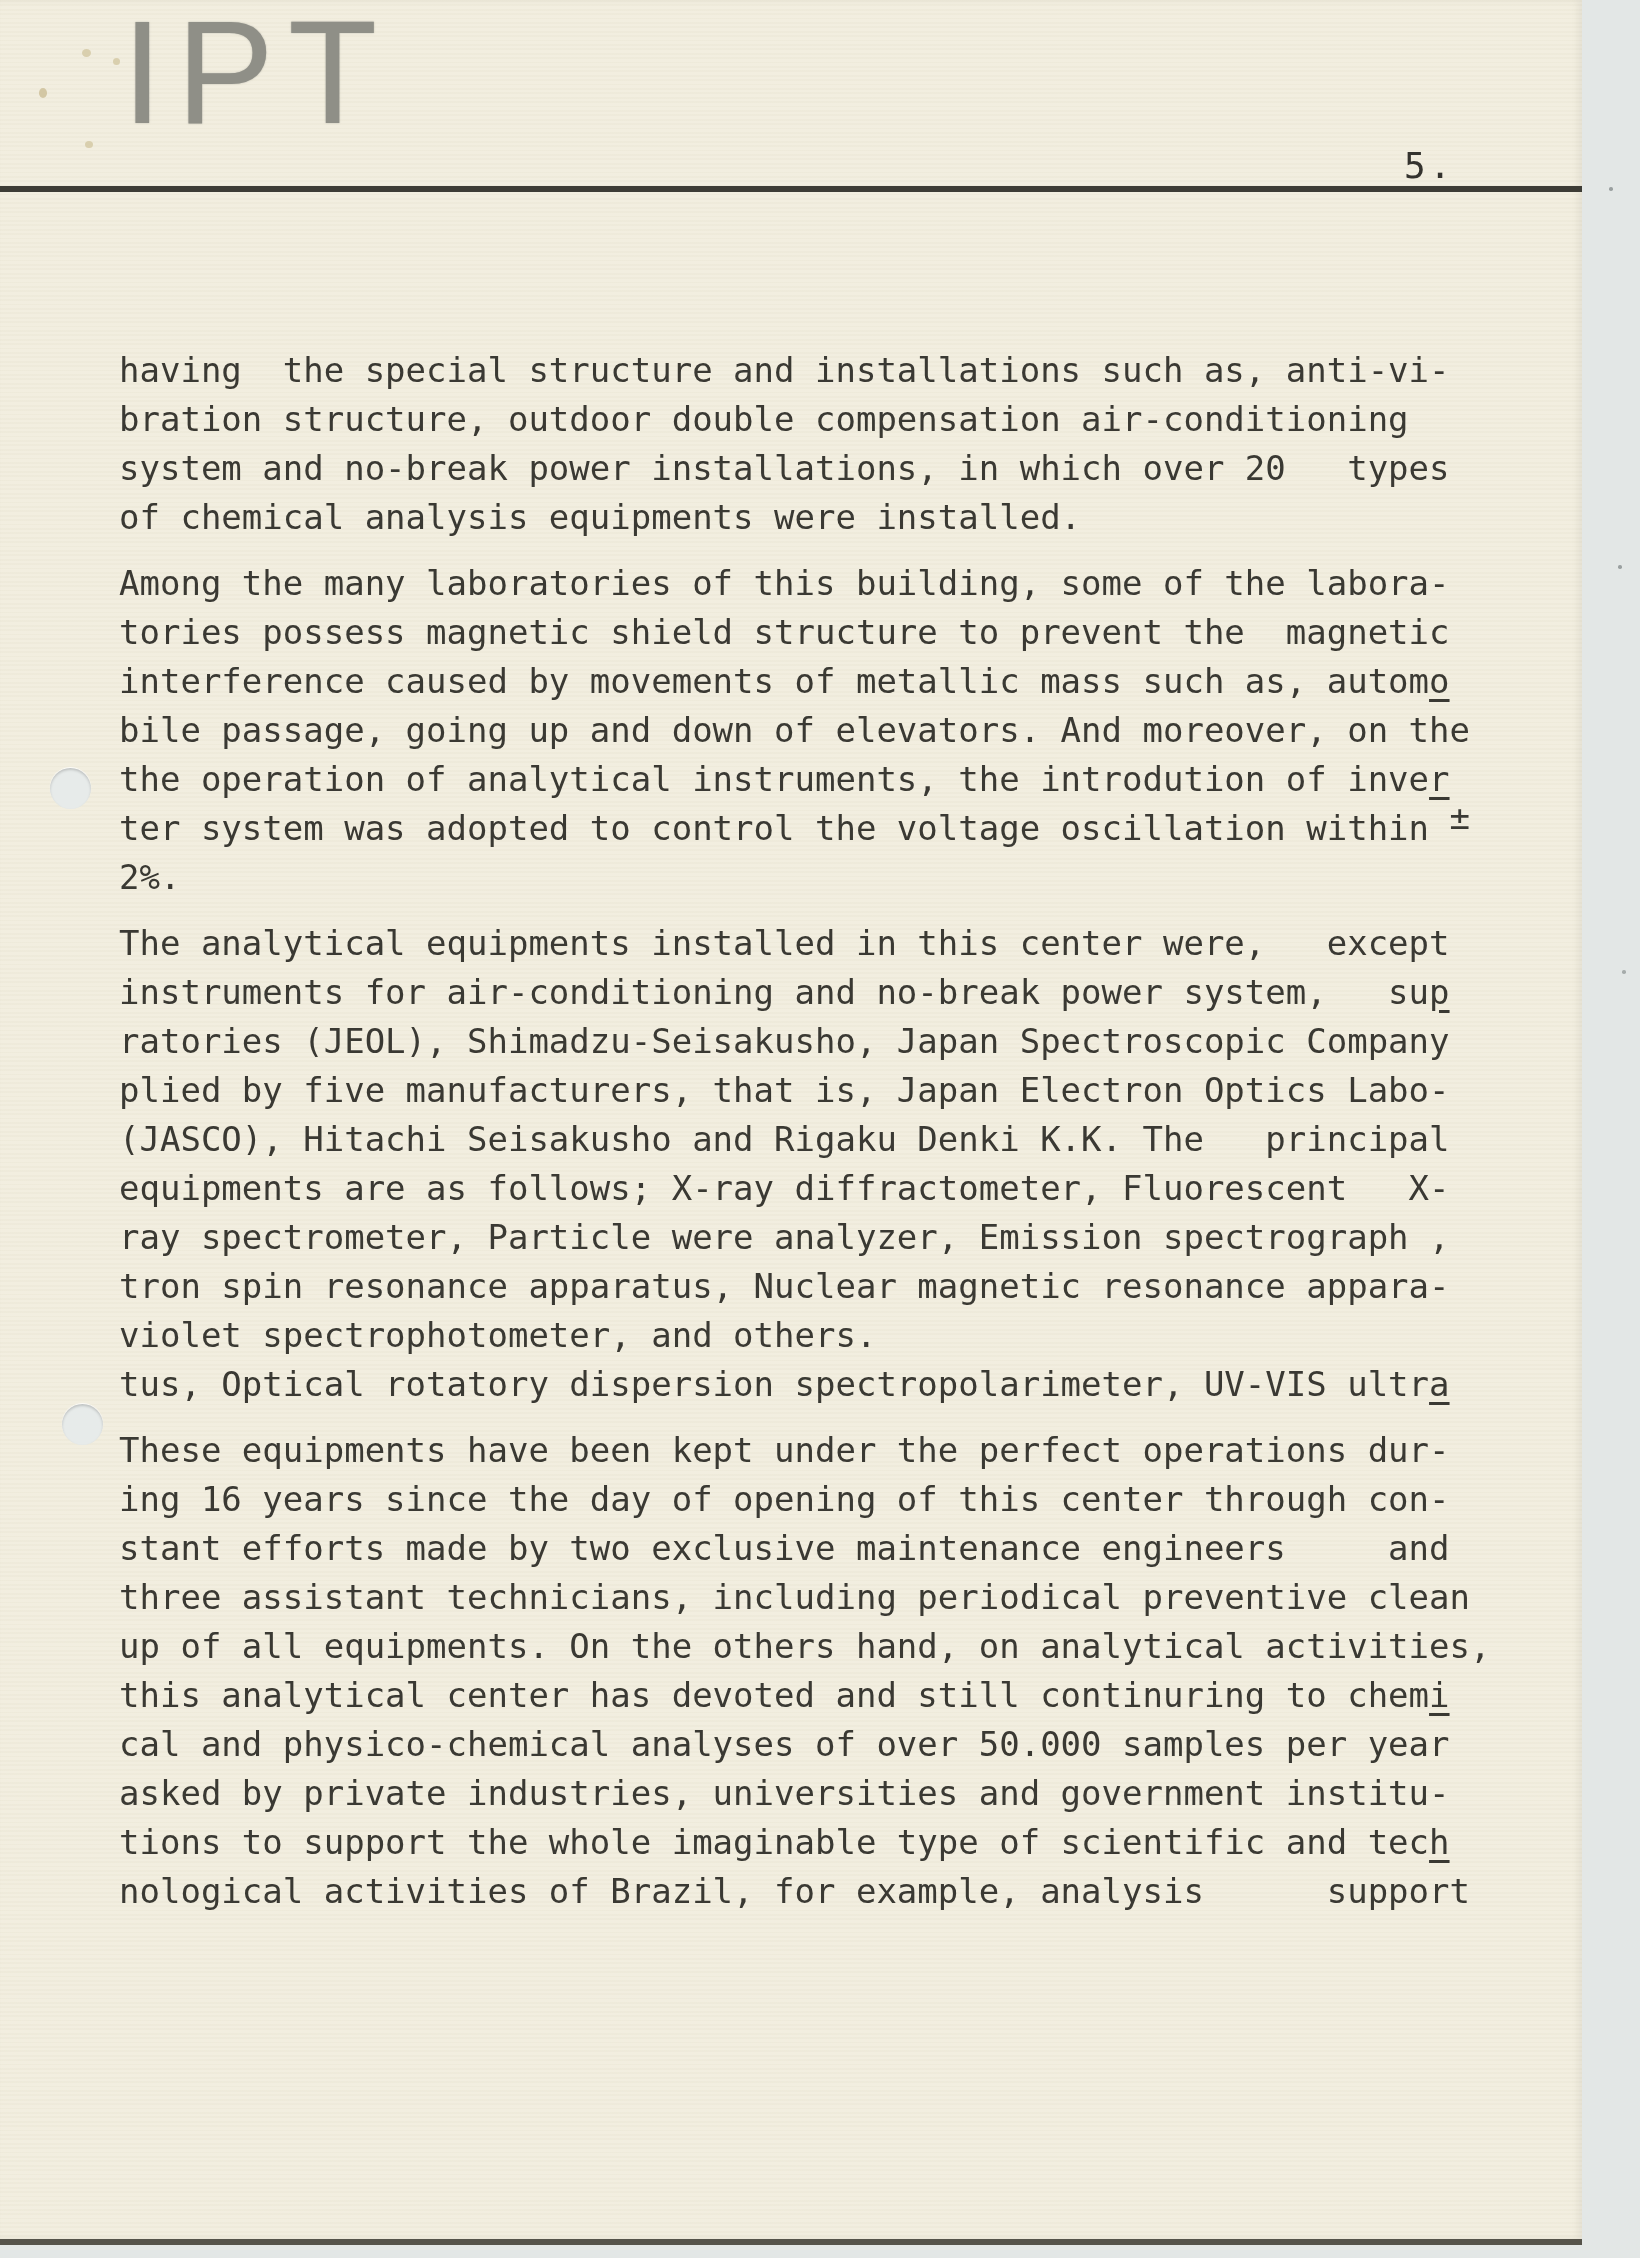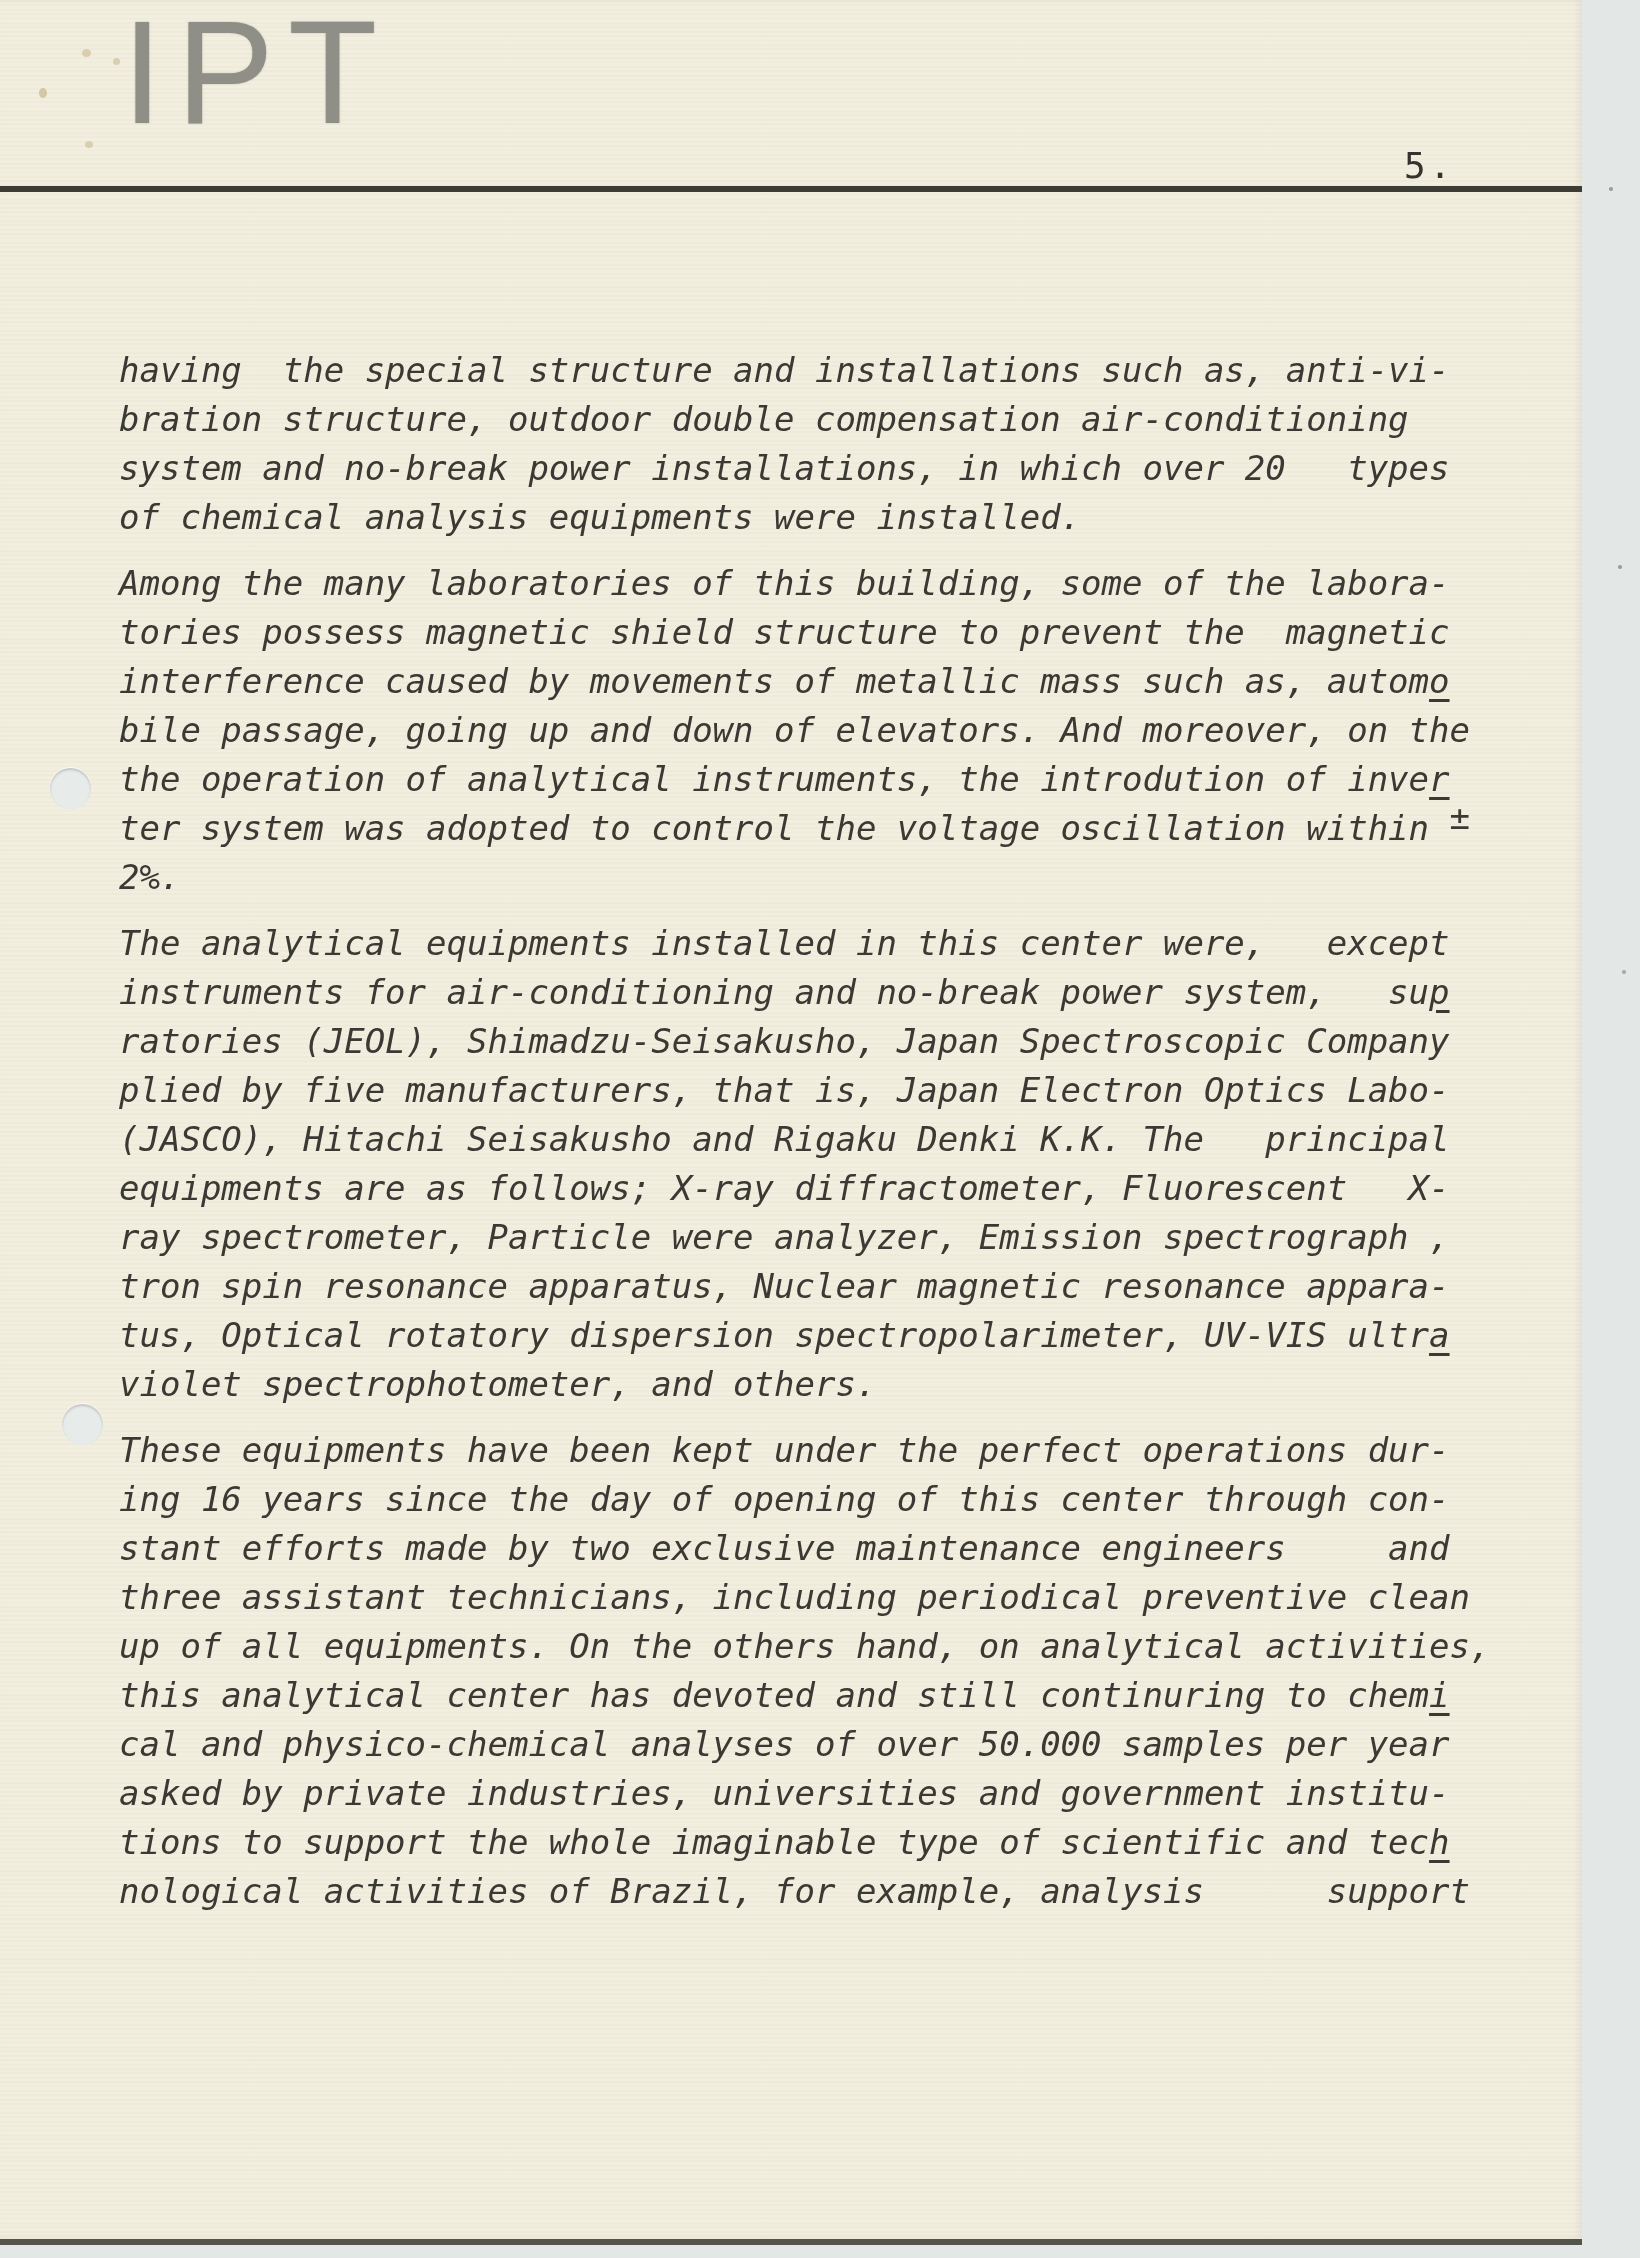--- a/index.html
+++ b/index.html
@@ -37,21 +37,21 @@
     position:absolute;left:0;top:186px;width:1582px;height:6.2px;
     background:#3d3c35;
   }
   .content{
     position:absolute;left:119px;top:346px;width:1376px;
     font-size:34px;
     line-height:49px;
     color:#3a3933;
   }
   .paragraph{margin:0 0 17px 0;}
-  .line{white-space:pre;height:49px;font-style:italic;}
+  .line{white-space:pre;height:49px;}
   .u{text-decoration:underline;text-underline-offset:6.2px;}
   .sup{position:relative;top:-10.6px;}
   .hole{
     position:absolute;width:41px;height:41px;border-radius:50%;
     background:#e7ebea;
     box-shadow:inset 0 1.8px 2.6px rgba(0,0,0,0.18), 0 -0.9px 0.9px rgba(255,255,255,0.8);
   }
   .hole.h1{left:50px;top:768px;}
   .hole.h2{left:62px;top:1404px;}
   .speck{position:absolute;border-radius:50%;background:#d9cfae;}
@@ -90,22 +90,22 @@
       </div>
       <div class="paragraph">
         <div class="line">The analytical equipments installed in this center were,   except</div>
         <div class="line">instruments for air-conditioning and no-break power system,   su<span class="u">p</span></div>
         <div class="line">ratories (JEOL), Shimadzu-Seisakusho, Japan Spectroscopic Company</div>
         <div class="line">plied by five manufacturers, that is, Japan Electron Optics Labo-</div>
         <div class="line">(JASCO), Hitachi Seisakusho and Rigaku Denki K.K. The   principal</div>
         <div class="line">equipments are as follows; X-ray diffractometer, Fluorescent   X-</div>
         <div class="line">ray spectrometer, Particle were analyzer, Emission spectrograph ,</div>
         <div class="line">tron spin resonance apparatus, Nuclear magnetic resonance appara-</div>
+        <div class="line">violet spectrophotometer, and others.</div>
         <div class="line">tus, Optical rotatory dispersion spectropolarimeter, UV-VIS ultr<span class="u">a</span></div>
-        <div class="line">violet spectrophotometer, and others.</div>
       </div>
       <div class="paragraph">
         <div class="line">These equipments have been kept under the perfect operations dur-</div>
         <div class="line">ing 16 years since the day of opening of this center through con-</div>
         <div class="line">stant efforts made by two exclusive maintenance engineers     and</div>
         <div class="line">three assistant technicians, including periodical preventive clean</div>
         <div class="line">up of all equipments. On the others hand, on analytical activities,</div>
         <div class="line">this analytical center has devoted and still continuring to chem<span class="u">i</span></div>
         <div class="line">cal and physico-chemical analyses of over 50.000 samples per year</div>
         <div class="line">asked by private industries, universities and government institu-</div>

